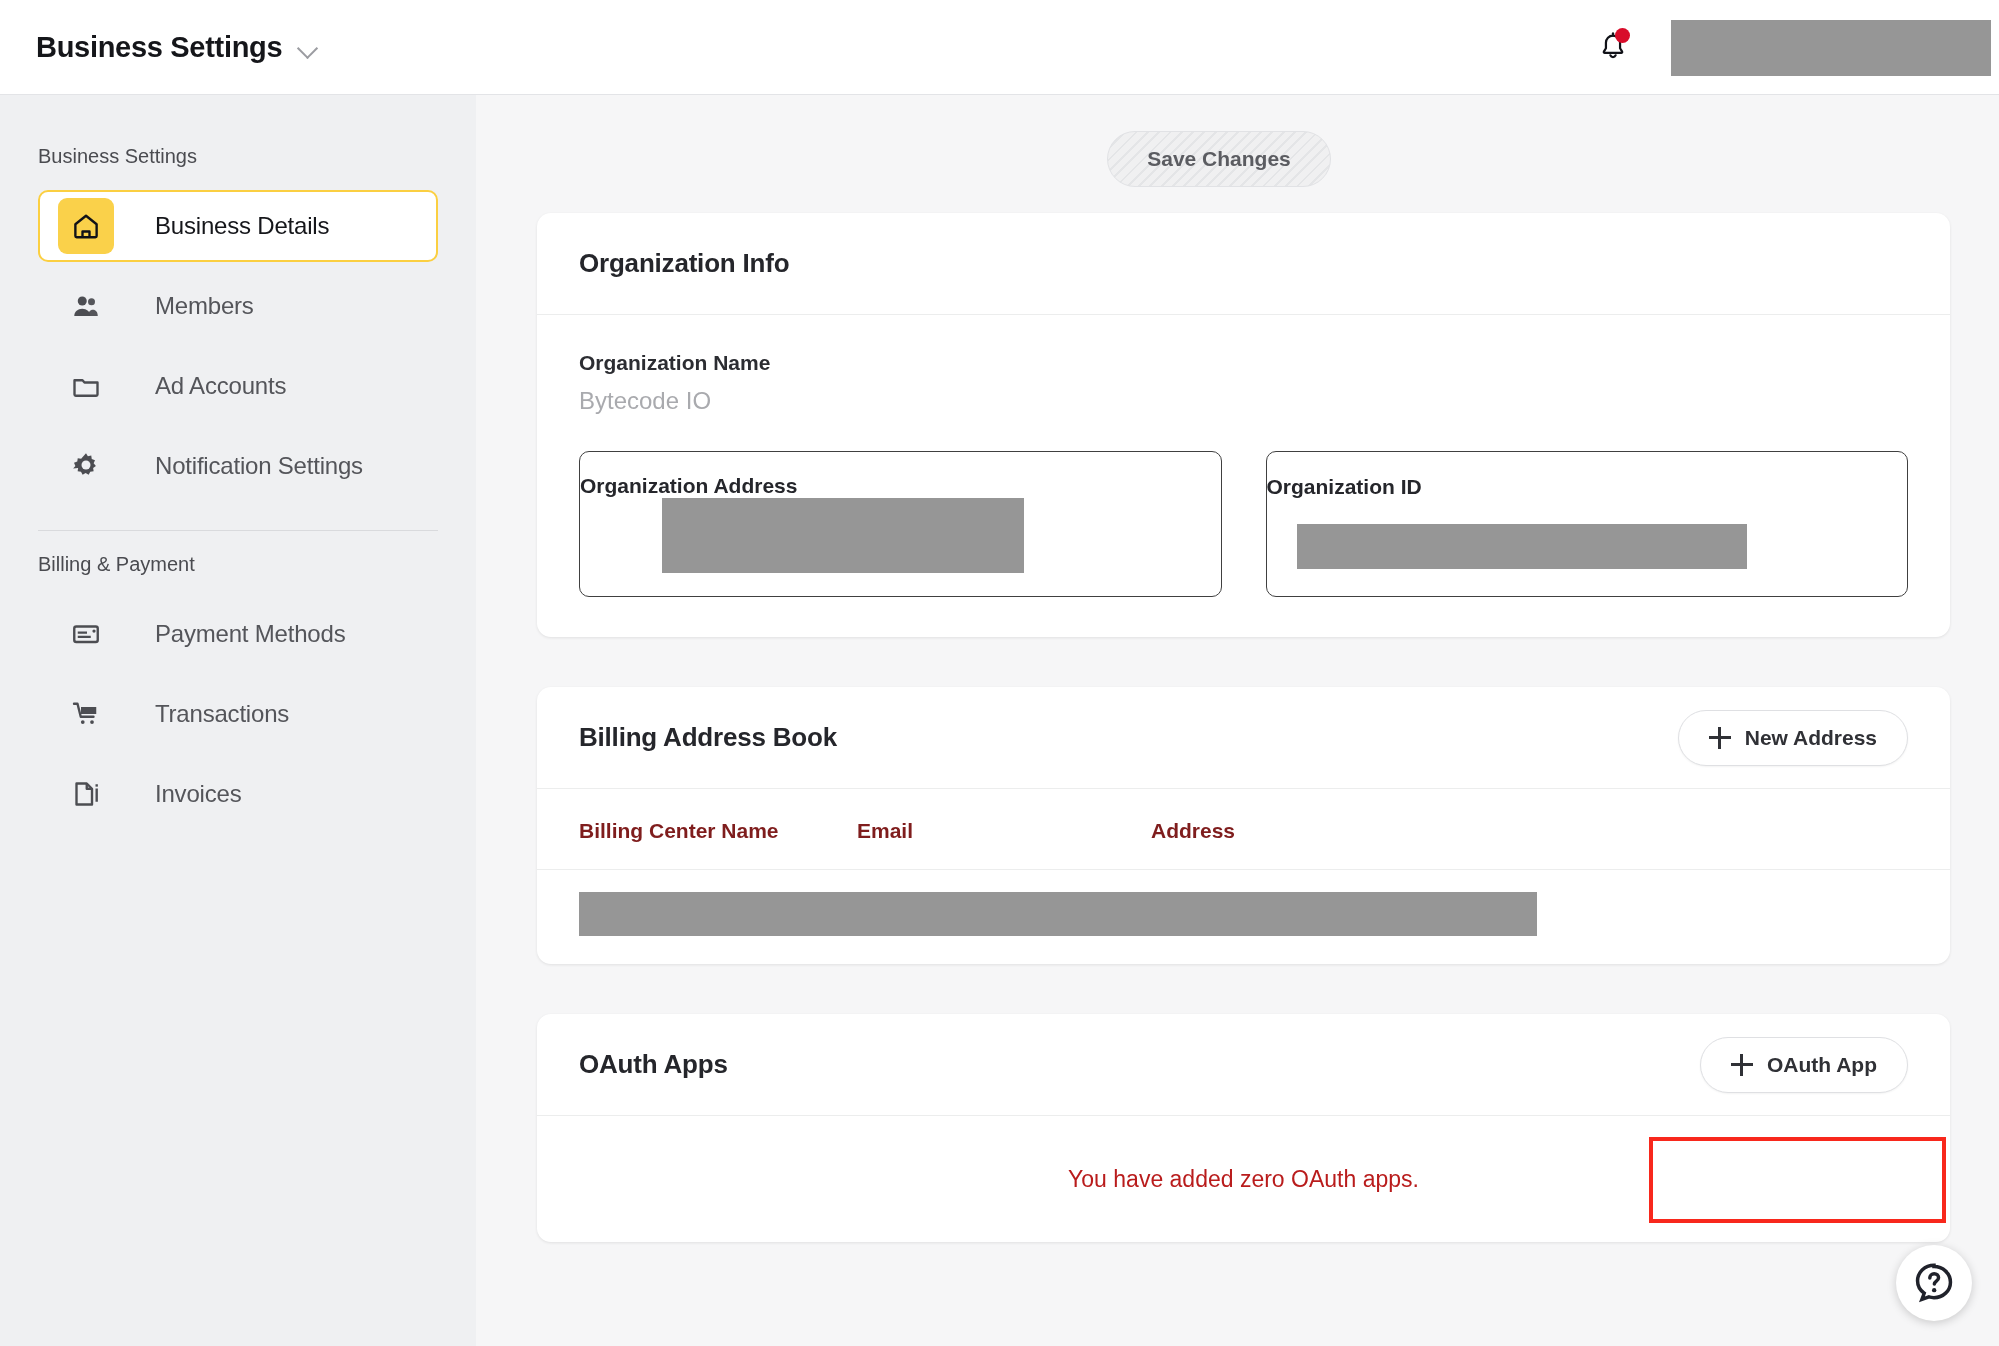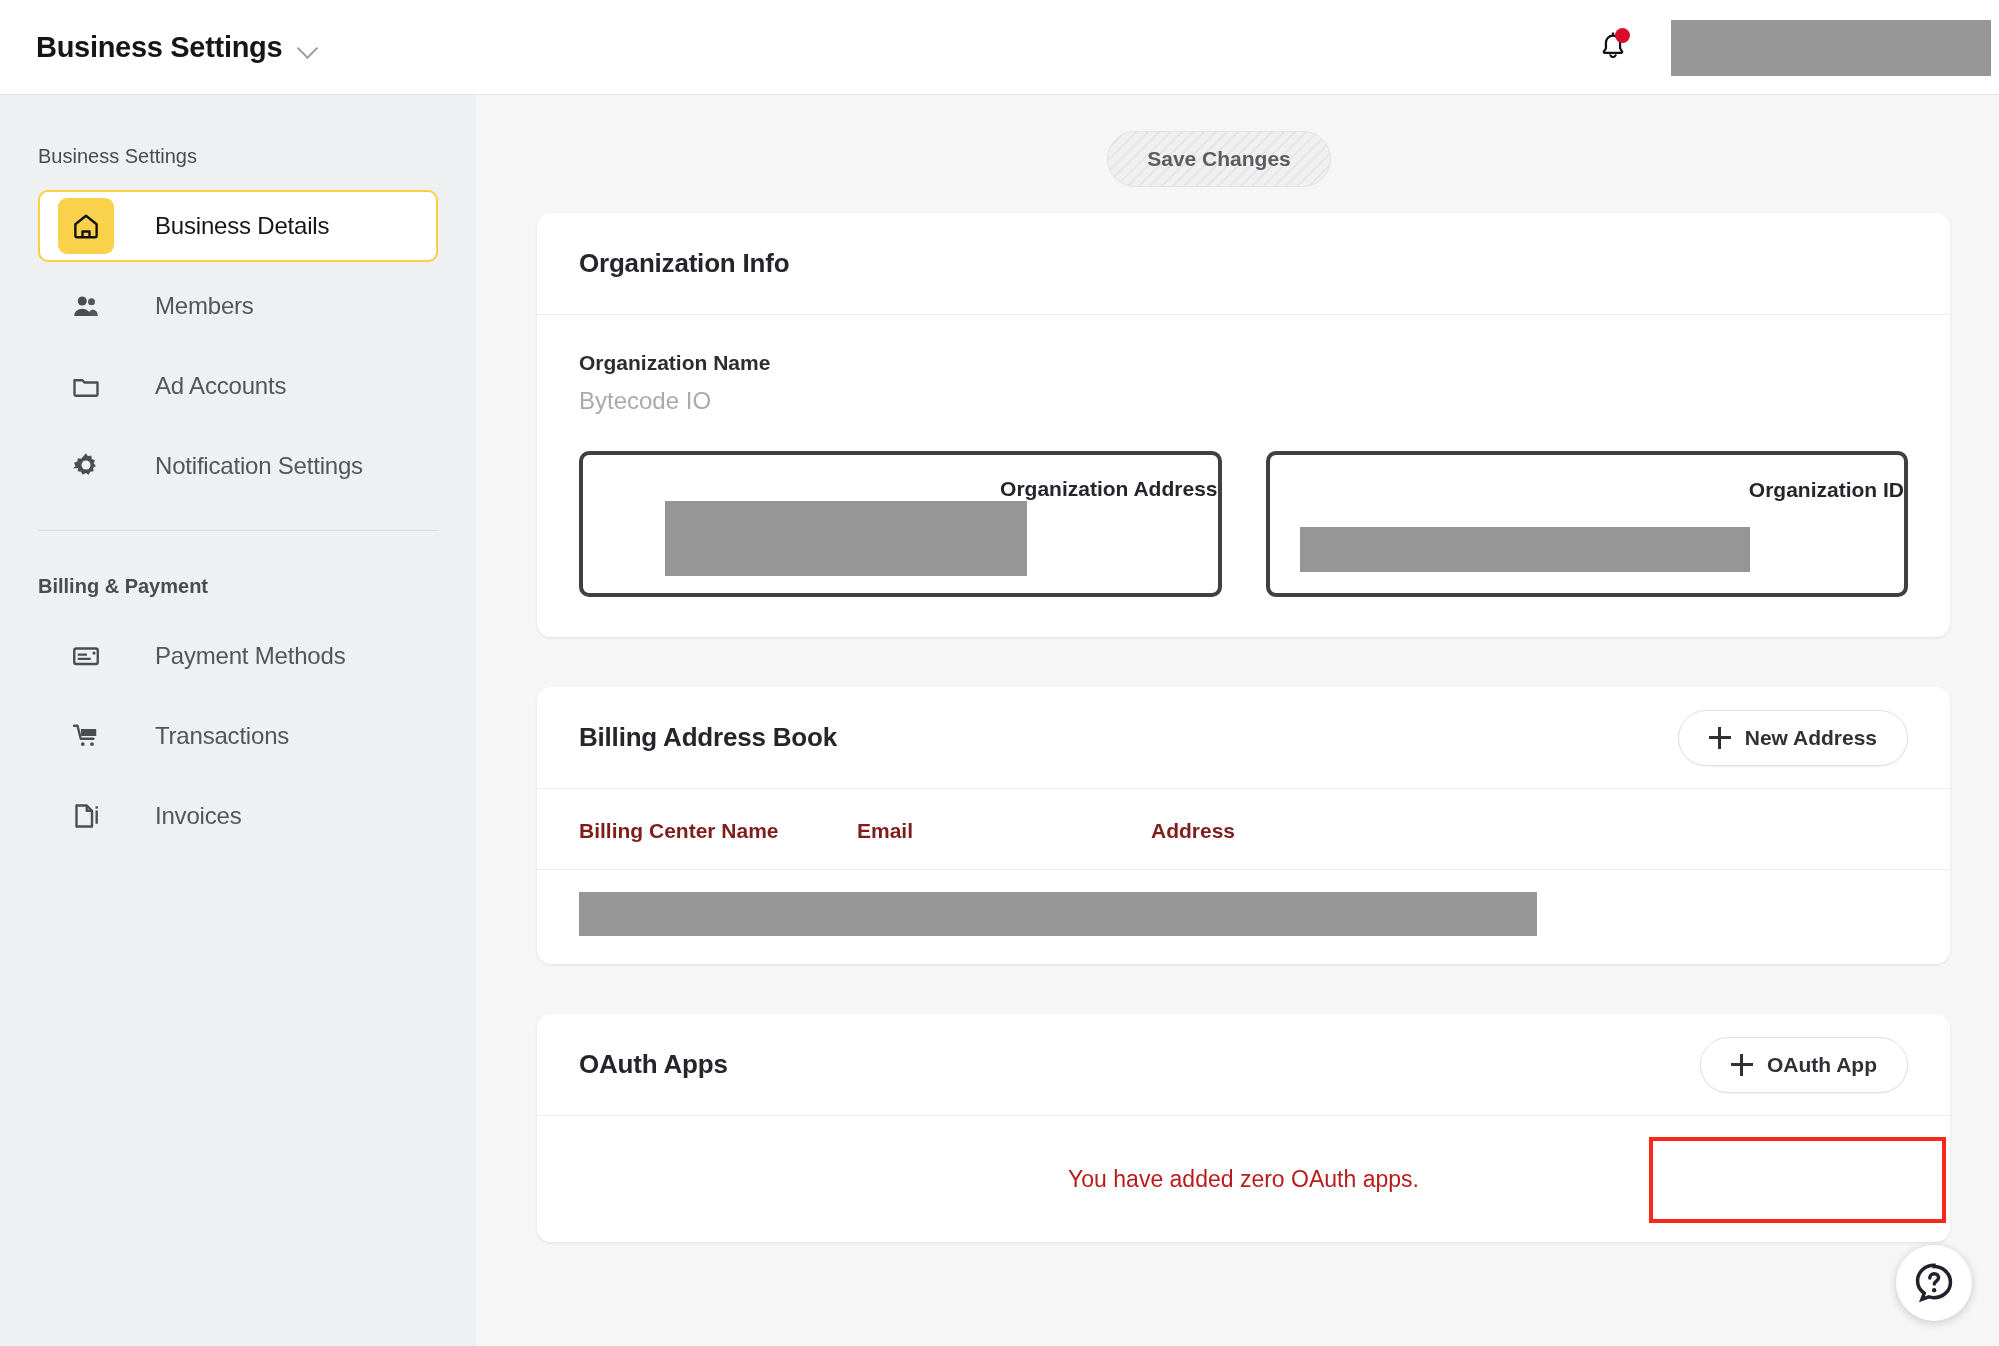--- a/index.html
+++ b/index.html
@@ -81,21 +81,21 @@
     width: 476px;
     height: 1251px;
     background: #eff0f2;
     padding-top: 50px;
   }
   .sidebar-section-label {
     font-size: 20px;
     color: #4a4b50;
     margin: 0 0 22px 38px;
   }
-  .sidebar-section-label.second { margin-top: 44px; font-weight: bold; }
+  .sidebar-section-label.second { margin-top: 22px; }
 
   .nav-item {
     display: flex;
     align-items: center;
     height: 72px;
     margin: 0 38px 8px 38px;
     padding-left: 18px;
     border-radius: 10px;
     border: 2px solid transparent;
     cursor: pointer;
@@ -230,27 +230,27 @@
   .field-value {
     font-size: 24px;
     color: #a9aaae;
     margin-bottom: 36px;
     margin-top: 8px;
   }
 
   .boxes-row { display: flex; gap: 44px; }
   .info-box {
     flex: 1;
-    border: 4px solid #404040;
+    border: 1px solid #404040;
     border-radius: 10px;
     height: 146px;
     position: relative;
     display: flex;
     flex-direction: column;
-    align-items: flex-end;
+    align-items: flex-start;
     padding-top: 22px;
   }
   .info-box.second { padding-top: 23px; }
   .box-label {
     font-size: 21px;
     font-weight: bold;
     color: #25262b;
   }
   .redaction { background: #969696; }
   .redaction-addr {

